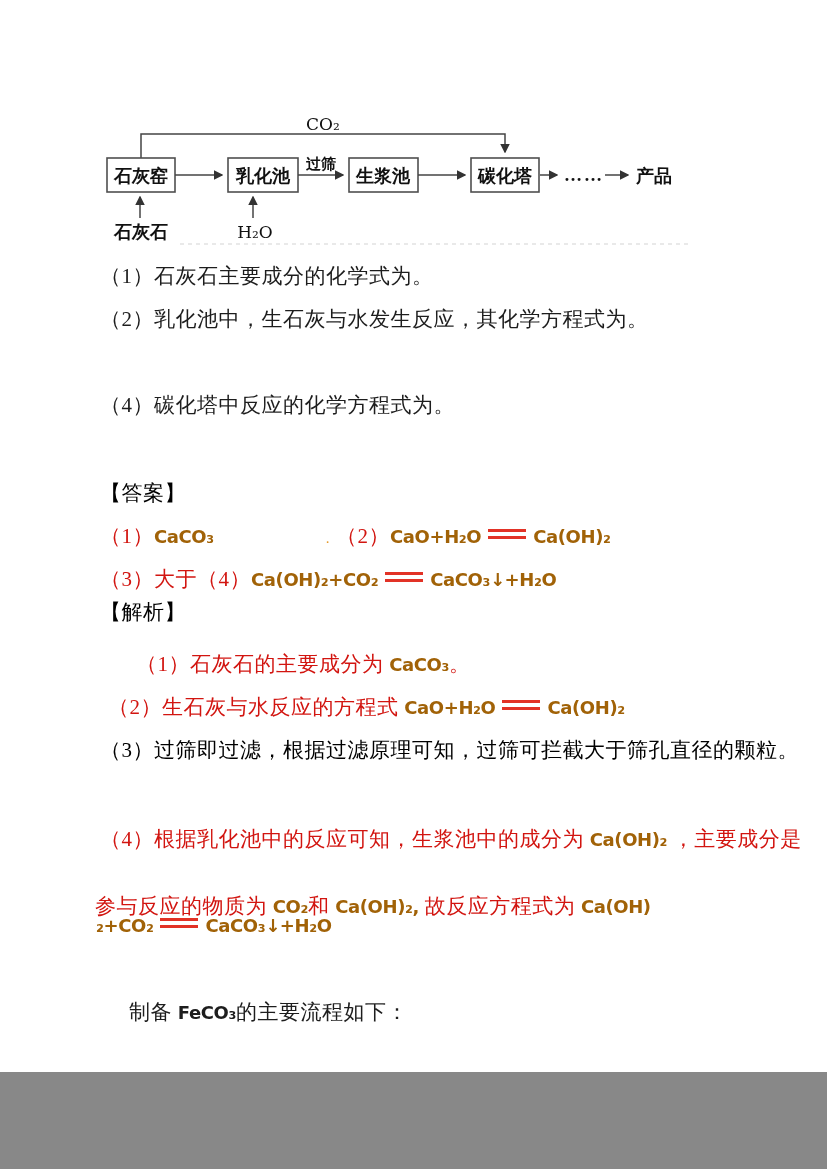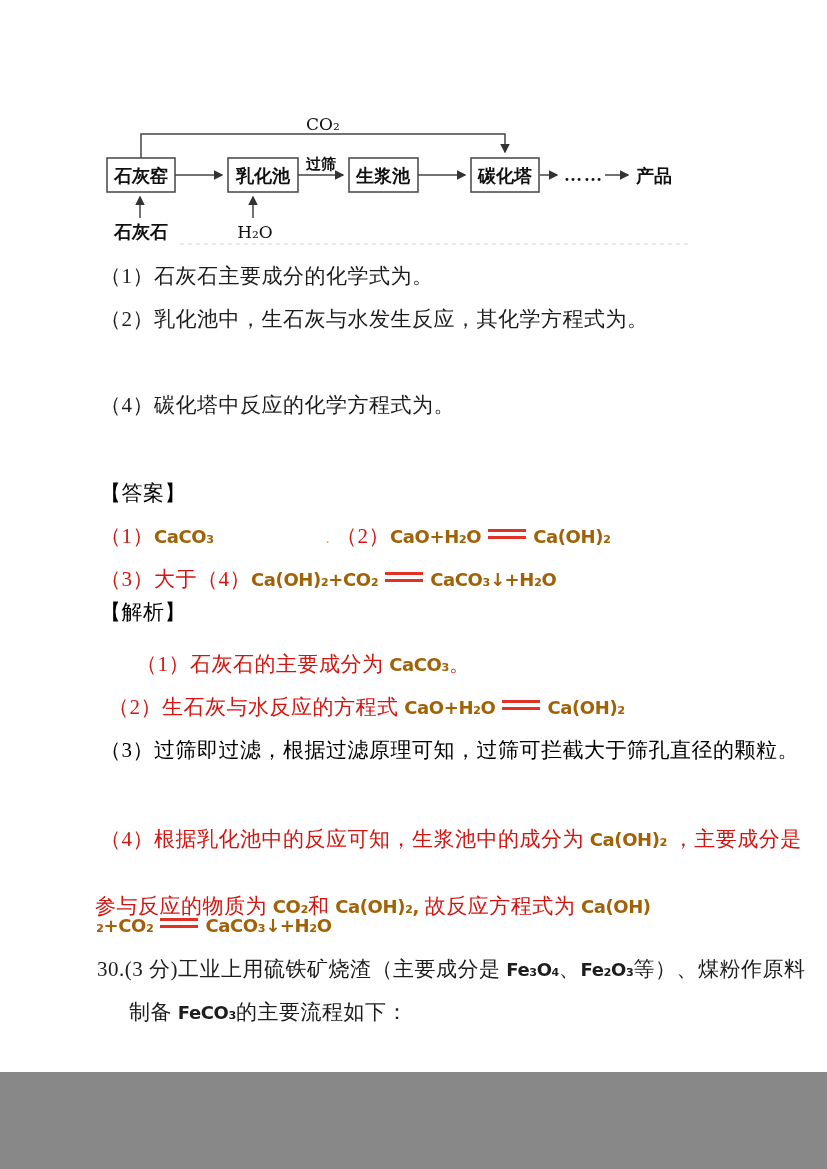--- a/index.html
+++ b/index.html
@@ -107,16 +107,15 @@
   <div class="line" style="left:100px; top:567px;"><span class="seg-cn">（3）大于（4）</span><span class="seg-f">Ca(OH)₂+CO₂</span><span class="seg-eq"></span><span class="seg-f">CaCO₃↓+H₂O</span></div>
 
   <div class="line red" style="left:100px; top:600px;text-align:right;">【解析】</div>
   <div class="line" style="left:100px; top:652px;margin-left:36px;"><span class="seg-cn">（1）石灰石的主要成分为 </span><span class="seg-f">CaCO₃</span><span class="seg-cn">。</span></div>
   <div class="line" style="left:88px; top:695px;margin-left:20px;"><span class="seg-cn">（2）生石灰与水反应的方程式 </span><span class="seg-f">CaO+H₂O</span><span class="seg-eq"></span><span class="seg-f">Ca(OH)₂</span></div>
   <div class="line red" style="left:100px; top:738px;">（3）过筛即过滤，根据过滤原理可知，过筛可拦截大于筛孔直径的颗粒。</div>
   <div class="line" style="left:100px; top:827px;"><span class="seg-cn">（4）根据乳化池中的反应可知，生浆池中的成分为 </span><span class="seg-f">Ca(OH)₂</span><span class="seg-cn"> ，主要成分是</span></div>
   <div class="line" style="left:95px;  top:870px;margin-top:24px;"><span class="seg-cn">参与反应的物质为 </span><span class="seg-f">CO₂</span><span class="seg-cn">和 </span><span class="seg-f">Ca(OH)₂,</span><span class="seg-cn"> 故反应方程式为 </span><span class="seg-f">Ca(OH)</span></div>
   <div class="line" style="left:96px;  top:913px;"><span class="seg-f">₂+CO₂</span><span class="seg-eq"></span><span class="seg-f">CaCO₃↓+H₂O</span></div>
 
-  <div class="line" style="left:97px; top:957px;"><span class="seg-bk">30.(3 分)工业上用硫铁矿烧渣（主要成分是 </span><span class="seg-fb">Fe₃O₄</span><span class="seg-bk">、</span><span class="seg-fb">Fe₂O₃</span><span class="seg-bk">等）、煤粉作原料</span></div>
   <div class="line" style="left:97px; top:1000px;margin-left:32px;"><span class="seg-bk">制备 </span><span class="seg-fb">FeCO₃</span><span class="seg-bk">的主要流程如下：</span></div>
 
 </div>
 
 </body></html>

